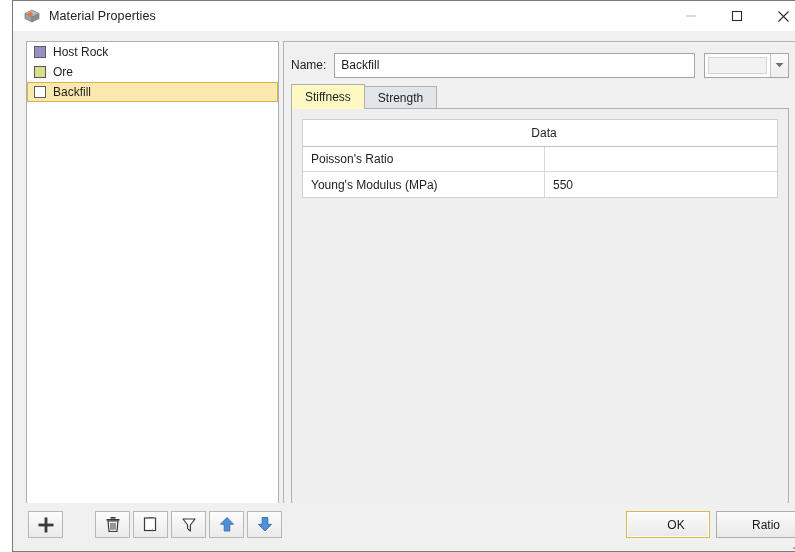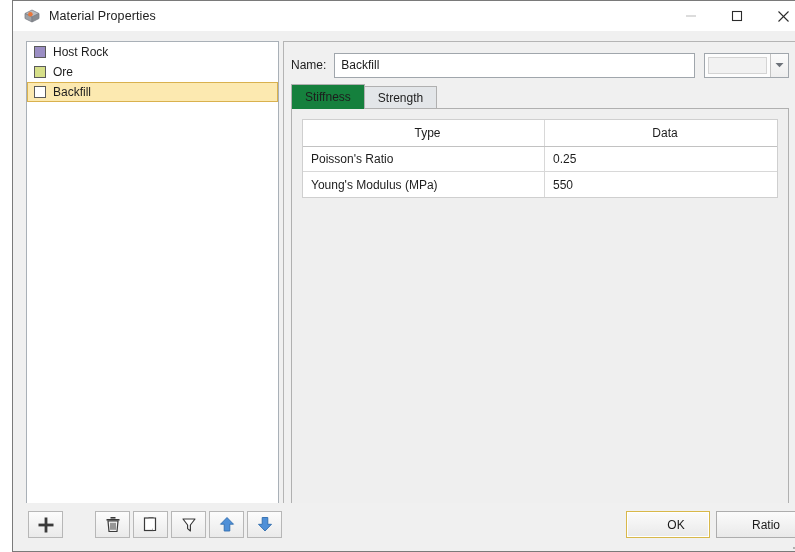--- a/index.html
+++ b/index.html
@@ -166,21 +166,21 @@
     align-items: center;
     font-size: 12px;
     color: #1d1d1d;
     border: 1px solid #b0b0b0;
     border-bottom: none;
     background: #e3e6e9;
     margin-right: -1px;
     position: relative;
   }
   .tab.active {
-    background: #15803d;
+    background: #fef9c3;
     height: 25px;
     z-index: 3;
     border-color: #b0b0b0;
   }
 
   .tabpage {
     position: absolute;
     left: 7px; top: 66px;
     right: 7px; bottom: 7px;
     background: #efefef;
@@ -344,27 +344,25 @@
         </div>
         <div class="tab">
           <span>Strength</span>
         </div>
       </div>
 
       <div class="tabpage">
         <div class="grid">
 
           <div class="grid-row grid-header">
-            <div class="cell col-type">Type</div>
             <div class="cell col-data">Data</div>
           </div>
 
           <div class="grid-row">
             <div class="cell col-type">Poisson's Ratio</div>
-            <div class="cell col-data">0.25</div>
           </div>
 
           <div class="grid-row">
             <div class="cell col-type">Young's Modulus (MPa)</div>
             <div class="cell col-data">550</div>
           </div>
 
         </div>
       </div>
 

